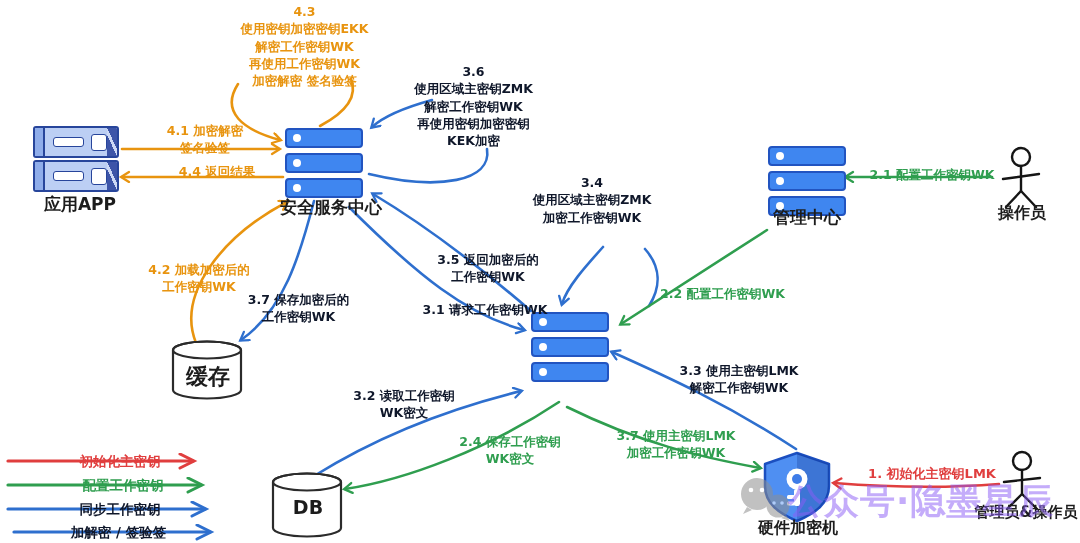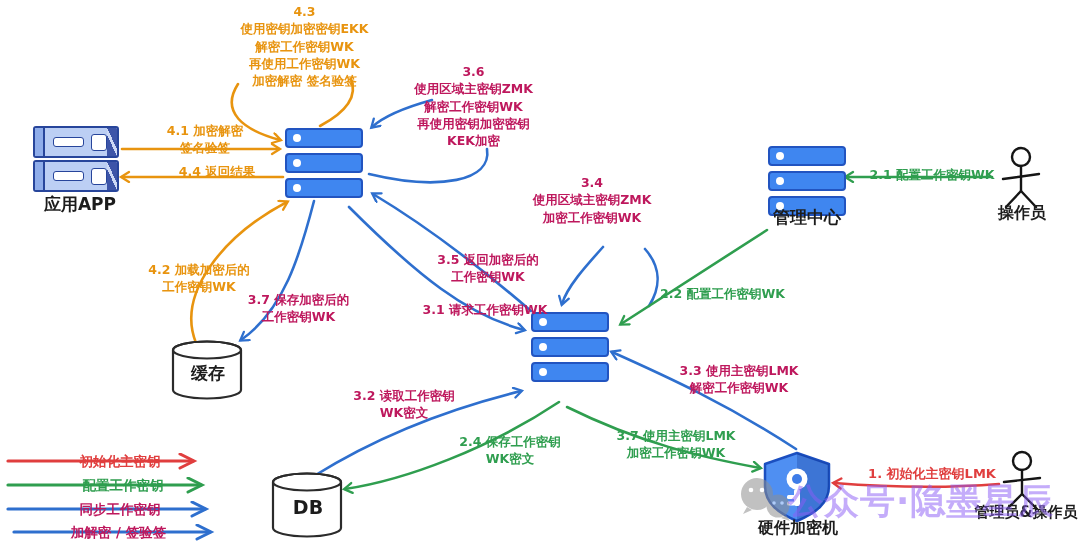--- a/index.html
+++ b/index.html
@@ -1,20 +1,20 @@
 <!DOCTYPE html>
 <html><head>
 <meta charset="utf-8">
 <style>
   html,body{margin:0;padding:0;background:#fff;font-family:"DejaVu Sans",sans-serif;}
   #stage{position:relative;width:1080px;height:543px;background:#fff;overflow:hidden;}
   #arrows{position:absolute;left:0;top:0;z-index:1;}
   .lbl{position:absolute;z-index:2;white-space:pre-line;text-align:center;
        font-size:12.5px;line-height:1.38;font-weight:600;letter-spacing:0;}
-  .c-orange{color:#e8940f;} .c-blue{color:#be185d;} .c-green{color:#2f9e4f;} .c-red{color:#e03e3e;}
+  .c-orange{color:#e8940f;} .c-blue{color:#0f172a;} .c-green{color:#2f9e4f;} .c-red{color:#e03e3e;}
   .lbl-node{position:absolute;z-index:2;color:#1c1c1c;font-weight:700;text-align:center;}
   
   .stack{position:absolute;z-index:2;}
   .stack .bar{position:relative;width:74px;height:16px;background:#3f86f0;
       border:2px solid #2254c0;border-radius:4px;margin-bottom:5px;}
   .stack .bar .dot{position:absolute;left:6px;top:4px;width:8px;height:8px;
       background:#fff;border-radius:50%;}
   
   .appbox{position:absolute;z-index:2;width:82px;height:28px;background:#bccff4;
       border:2px solid #27459b;border-radius:3px;display:flex;align-items:center;overflow:hidden;}
@@ -179,23 +179,24 @@
       </div>
     <div class="bar">
         <span class="dot"></span>
       </div>
     <div class="bar">
         <span class="dot"></span>
       </div>
   </div>
 
   <div class="lbl-node" style="left:30px;top:193px;width:100px;font-size:17px">应用APP</div>
+  <div class="lbl-node" style="left:270px;top:196px;width:122px;font-size:17px">安全服务中心</div>
   <div class="lbl-node" style="left:762px;top:206px;width:90px;font-size:17px">管理中心</div>
   <div class="lbl-node" style="left:988px;top:203px;width:68px;font-size:16px">操作员</div>
-  <div class="lbl-node" style="left:179px;top:362px;width:58px;font-size:17px">缓存</div>
+  <div class="lbl-node" style="left:179px;top:362px;width:58px;font-size:22px">缓存</div>
   <div class="lbl-node" style="left:281px;top:496px;width:54px;font-size:19px">DB</div>
   <div class="lbl-node" style="left:746px;top:518px;width:104px;font-size:16px">硬件加密机</div>
   <div class="lbl-node" style="left:966px;top:503px;width:120px;font-size:15px">管理员&amp;操作员</div>
 
   <div class="lbl c-orange" style="left:222px;top:3px;width:165px">4.3
 使用密钥加密密钥EKK
 解密工作密钥WK
 再使用工作密钥WK
 加密解密 签名验签</div>
   <div class="lbl c-blue" style="left:406px;top:63px;width:135px">3.6

